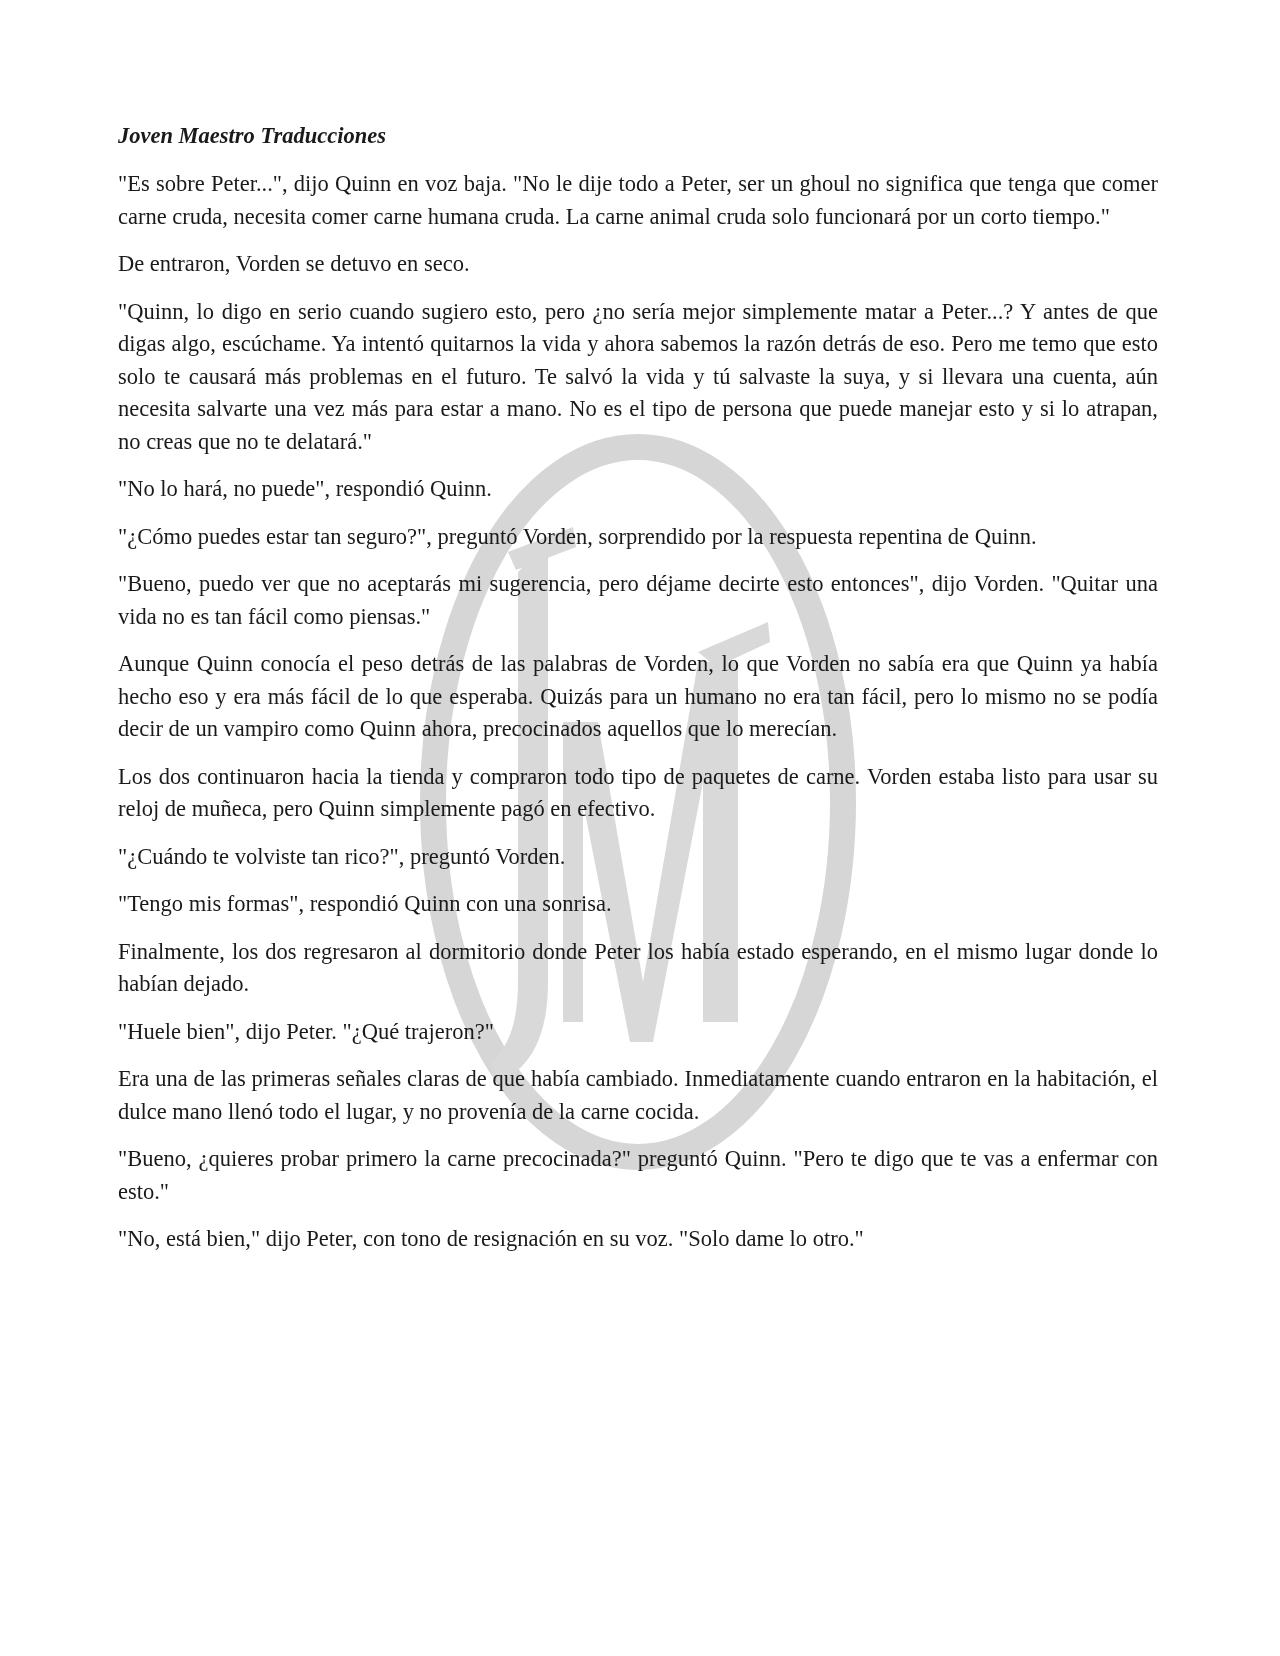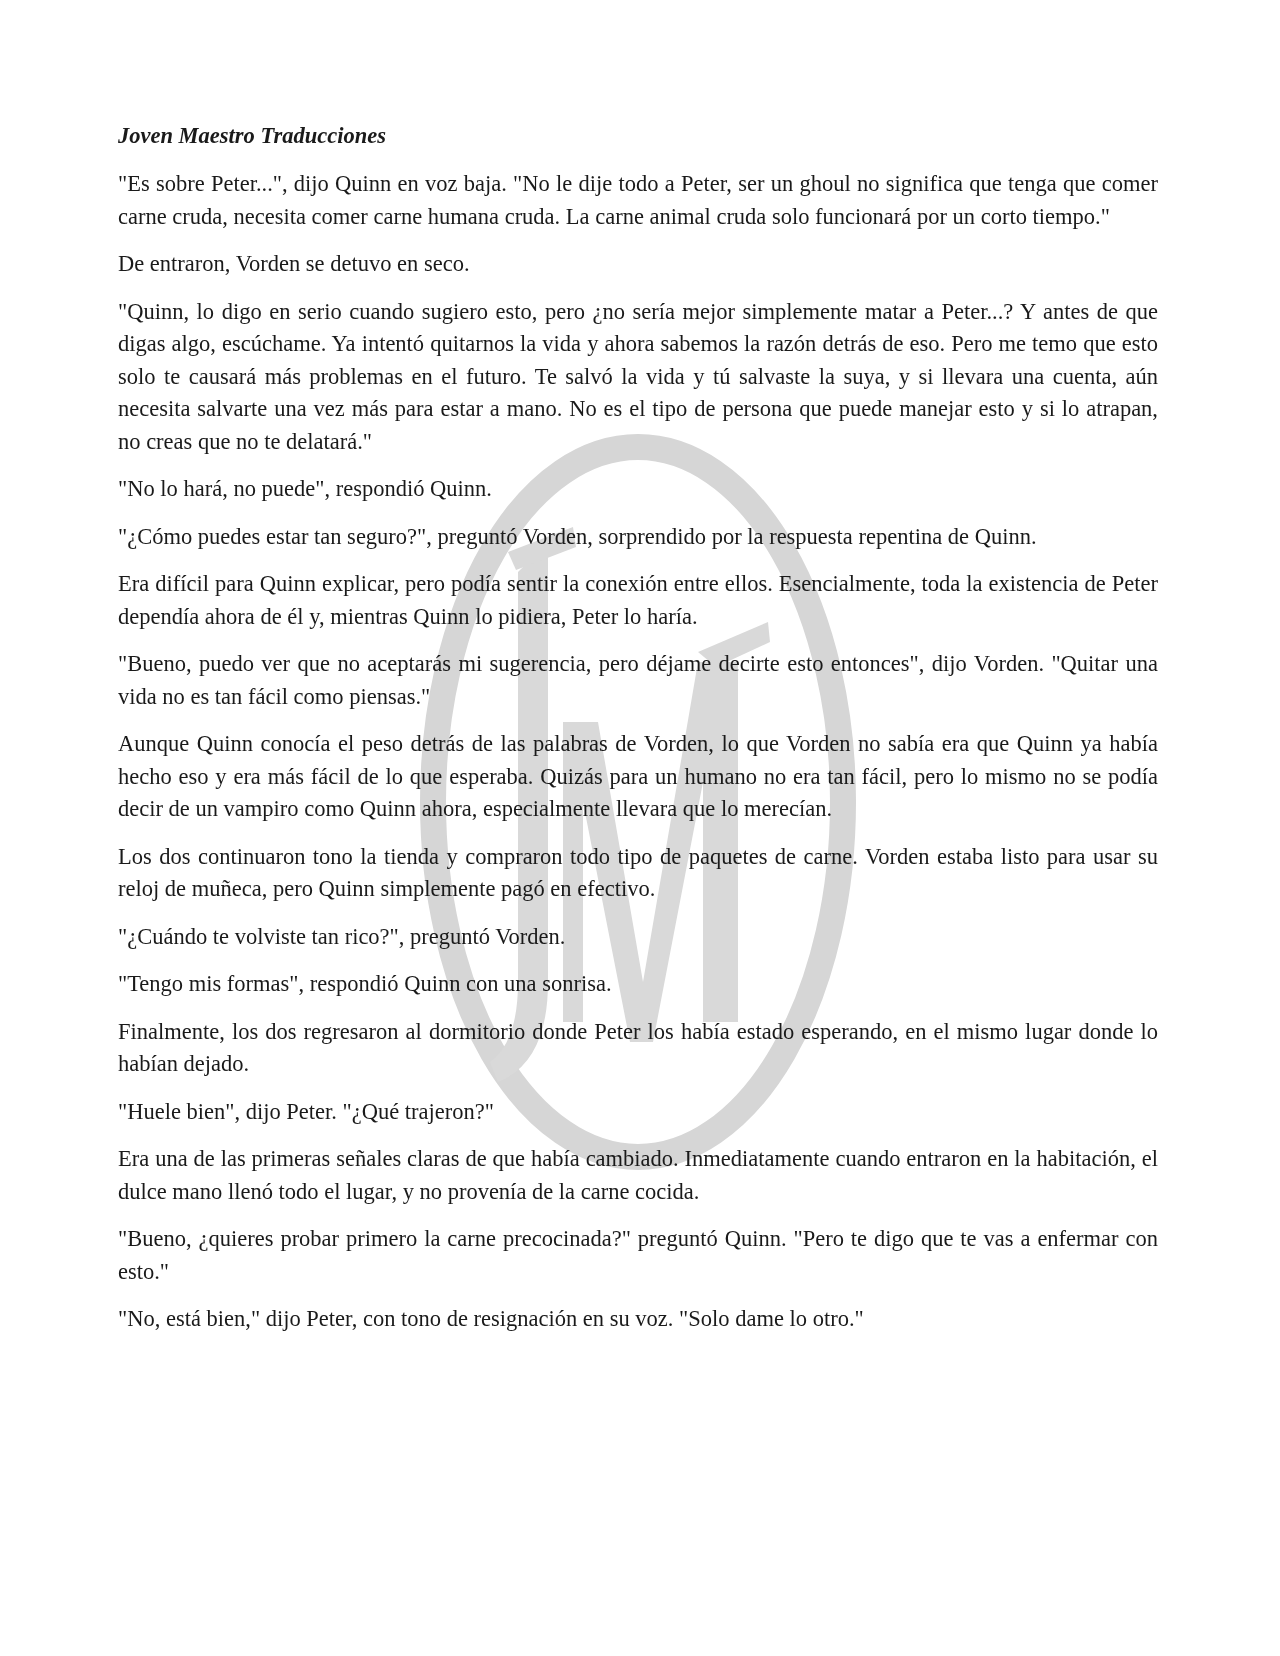--- a/index.html
+++ b/index.html
@@ -64,24 +64,23 @@
   </svg>
 
   <div class="content">
     <p class="header">Joven Maestro Traducciones</p>
 
     <p class="para">"Es sobre Peter...", dijo Quinn en voz baja. "No le dije todo a Peter, ser un ghoul no significa que tenga que comer carne cruda, necesita comer carne humana cruda. La carne animal cruda solo funcionará por un corto tiempo."</p>
     <p class="para">De entraron, Vorden se detuvo en seco.</p>
     <p class="para">"Quinn, lo digo en serio cuando sugiero esto, pero ¿no sería mejor simplemente matar a Peter...? Y antes de que digas algo, escúchame. Ya intentó quitarnos la vida y ahora sabemos la razón detrás de eso. Pero me temo que esto solo te causará más problemas en el futuro. Te salvó la vida y tú salvaste la suya, y si llevara una cuenta, aún necesita salvarte una vez más para estar a mano. No es el tipo de persona que puede manejar esto y si lo atrapan, no creas que no te delatará."</p>
     <p class="para">"No lo hará, no puede", respondió Quinn.</p>
     <p class="para">"¿Cómo puedes estar tan seguro?", preguntó Vorden, sorprendido por la respuesta repentina de Quinn.</p>
-    <p class="para">Era difícil para Quinn explicar, pero podía sentir la conexión entre ellos. Esencialmente, toda la existencia de Peter dependía ahora de él y, mientras Quinn lo pidiera, Peter lo haría.</p>
     <p class="para">"Bueno, puedo ver que no aceptarás mi sugerencia, pero déjame decirte esto entonces", dijo Vorden. "Quitar una vida no es tan fácil como piensas."</p>
-    <p class="para">Aunque Quinn conocía el peso detrás de las palabras de Vorden, lo que Vorden no sabía era que Quinn ya había hecho eso y era más fácil de lo que esperaba. Quizás para un humano no era tan fácil, pero lo mismo no se podía decir de un vampiro como Quinn ahora, especialmente llevara que lo merecían.</p>
-    <p class="para">Los dos continuaron tono la tienda y compraron todo tipo de paquetes de carne. Vorden estaba listo para usar su reloj de muñeca, pero Quinn simplemente pagó en efectivo.</p>
+    <p class="para">Aunque Quinn conocía el peso detrás de las palabras de Vorden, lo que Vorden no sabía era que Quinn ya había hecho eso y era más fácil de lo que esperaba. Quizás para un humano no era tan fácil, pero lo mismo no se podía decir de un vampiro como Quinn ahora, precocinados aquellos que lo merecían.</p>
+    <p class="para">Los dos continuaron hacia la tienda y compraron todo tipo de paquetes de carne. Vorden estaba listo para usar su reloj de muñeca, pero Quinn simplemente pagó en efectivo.</p>
     <p class="para">"¿Cuándo te volviste tan rico?", preguntó Vorden.</p>
     <p class="para">"Tengo mis formas", respondió Quinn con una sonrisa.</p>
     <p class="para">Finalmente, los dos regresaron al dormitorio donde Peter los había estado esperando, en el mismo lugar donde lo habían dejado.</p>
     <p class="para">"Huele bien", dijo Peter. "¿Qué trajeron?"</p>
     <p class="para">Era una de las primeras señales claras de que había cambiado. Inmediatamente cuando entraron en la habitación, el dulce mano llenó todo el lugar, y no provenía de la carne cocida.</p>
     <p class="para">"Bueno, ¿quieres probar primero la carne precocinada?" preguntó Quinn. "Pero te digo que te vas a enfermar con esto."</p>
     <p class="para">"No, está bien," dijo Peter, con tono de resignación en su voz. "Solo dame lo otro."</p>
   </div>
 </div>
 

